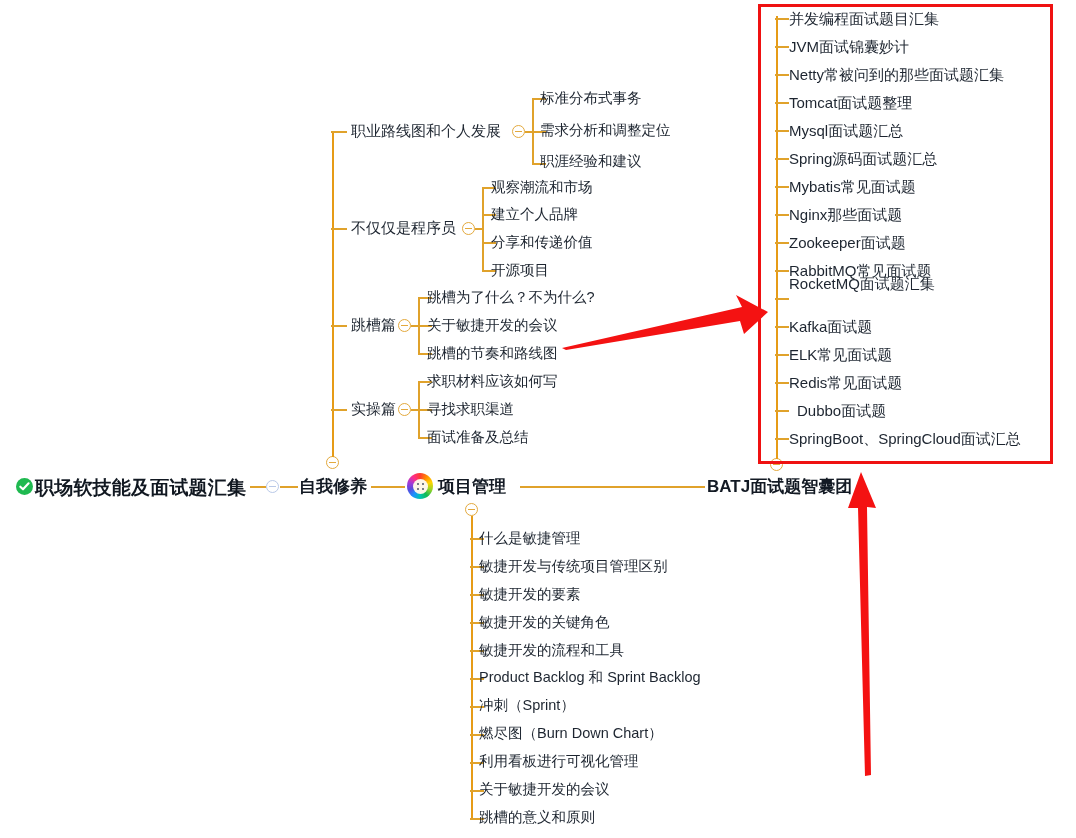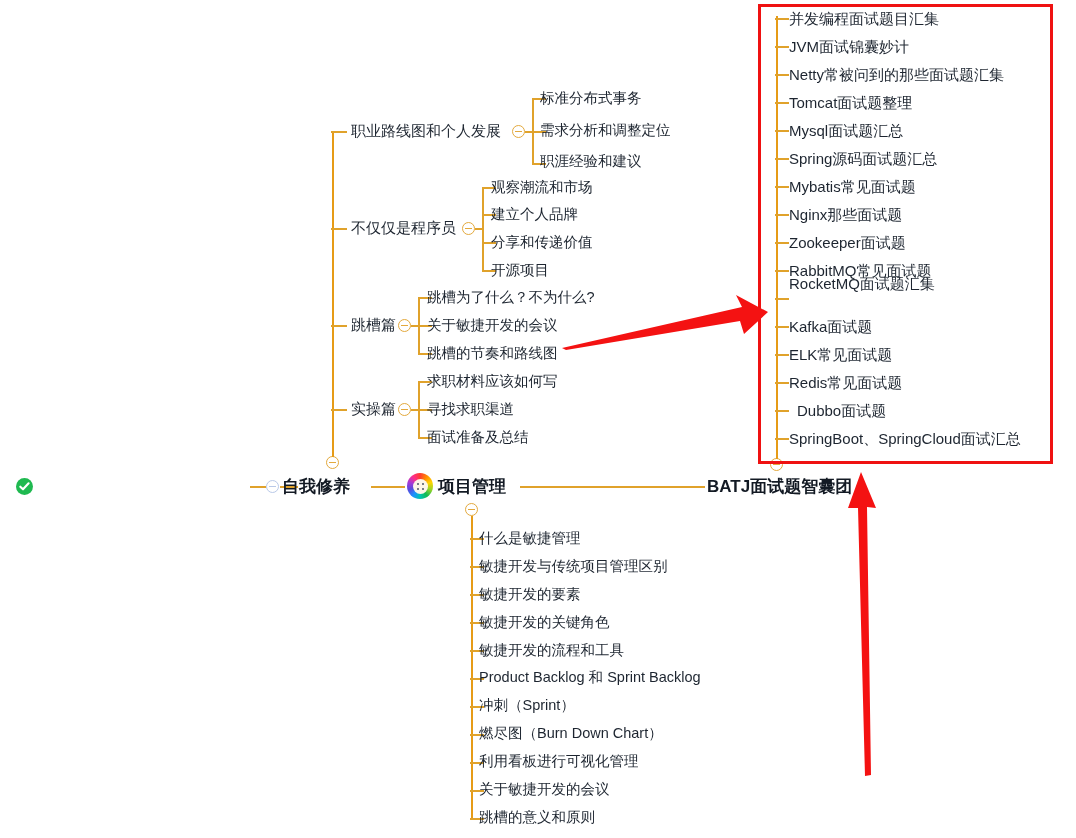--- a/index.html
+++ b/index.html
@@ -138,26 +138,27 @@
 </head>
 <body>
 
 <div class="canvas">
 
   <div class="check-icon" style="left:16px; top:478px;">
     <svg width="17" height="17" viewBox="0 0 17 17" aria-hidden="true">
       <path d="M4.3 8.7 L7 11.3 L12.6 5.3" fill="none" stroke="#ffffff" stroke-width="2.1" stroke-linecap="round" stroke-linejoin="round"></path>
     </svg>
   </div>
+  <div class="node root-label" style="left:35px; top:478px;">职场软技能及面试题汇集</div>
 
   <div class="ln h" style="left:250px; top:486px; width:16px;"></div>
   <div class="toggle blue" style="left:266px; top:480px;"></div>
   <div class="ln h" style="left:280px; top:486px; width:18px;"></div>
 
-  <div class="node branch-label" style="left:282px; top:478px;">自我修养</div>
+  <div class="node branch-label" style="left:299px; top:478px;">自我修养</div>
 
   <div class="toggle" style="left:326px; top:456px;"></div>
   <div class="ln v thick" style="left:331.5px; top:131px; height:326px;"></div>
 
   <div class="ln h" style="left:331px; top:131px; width:16px;"></div>
   <div class="node mid-label" style="left:351px; top:123px;">职业路线图和个人发展</div>
   <div class="toggle" style="left:512px; top:125px;"></div>
   <div class="ln h" style="left:525px; top:131px; width:8px;"></div>
   <div class="ln v" style="left:532px; top:98px; height:65px;"></div>
   <div class="ln h" style="left:532px; top:98px; width:14px;"></div>

